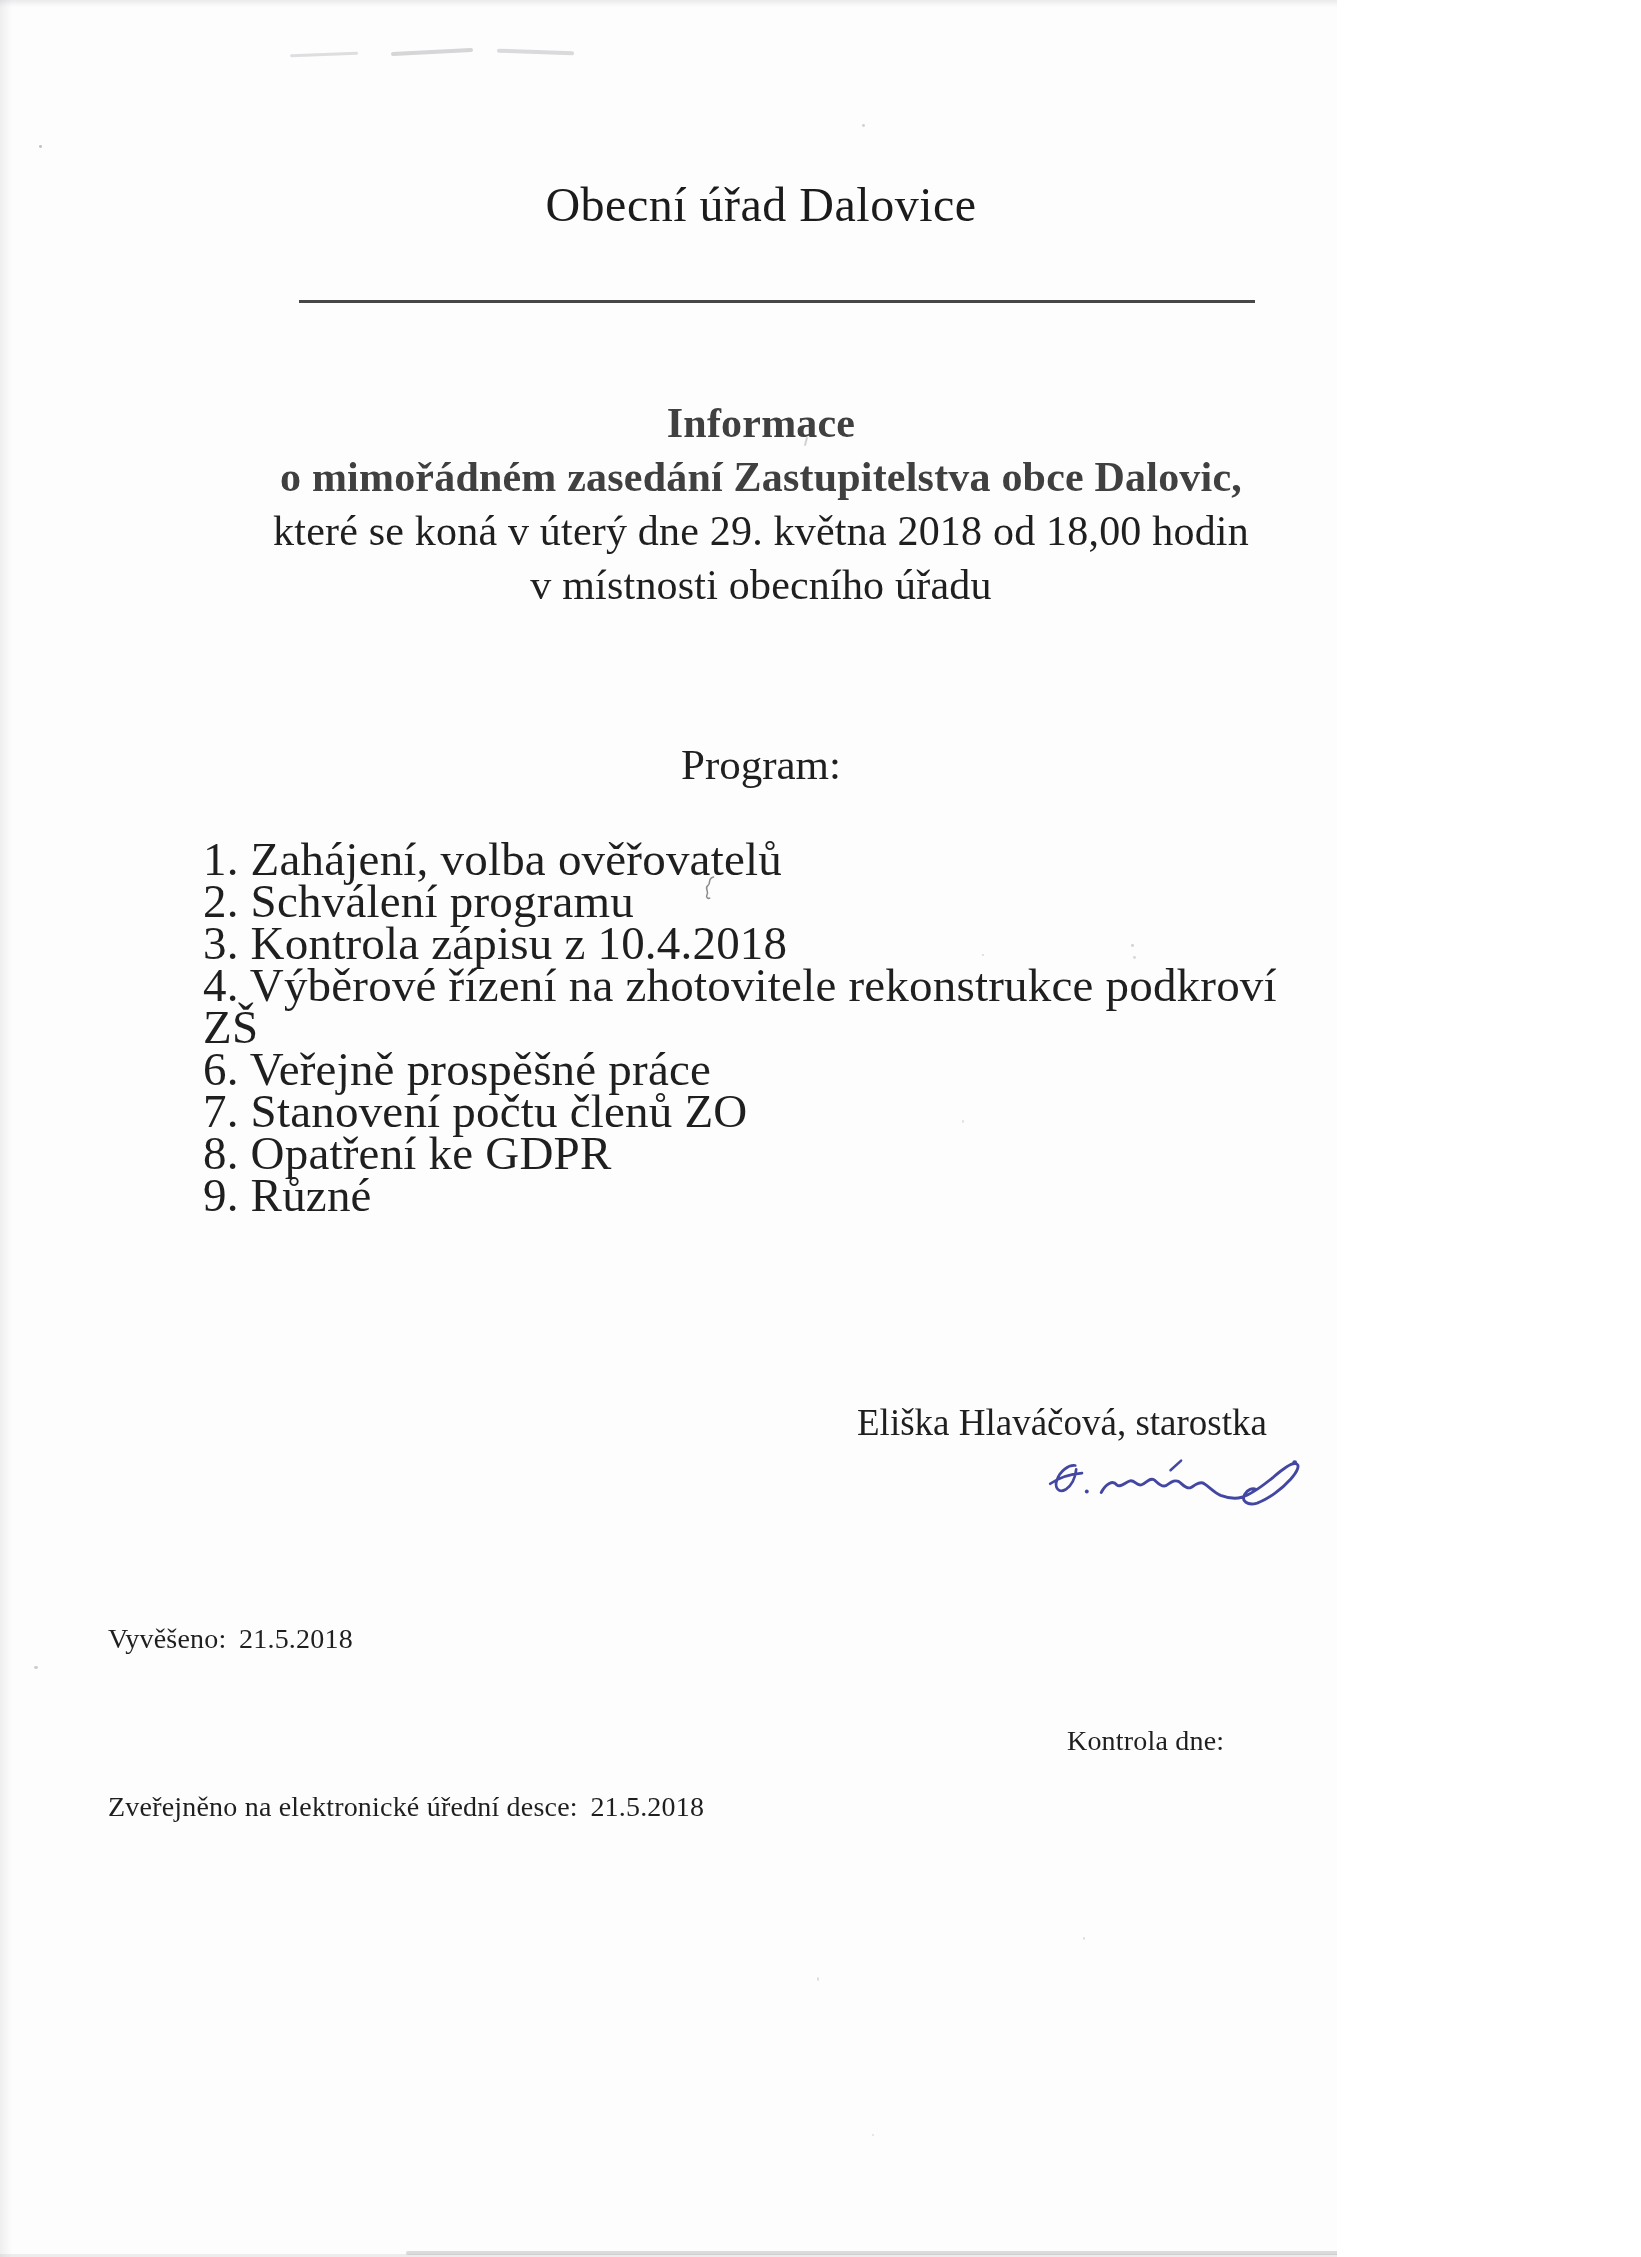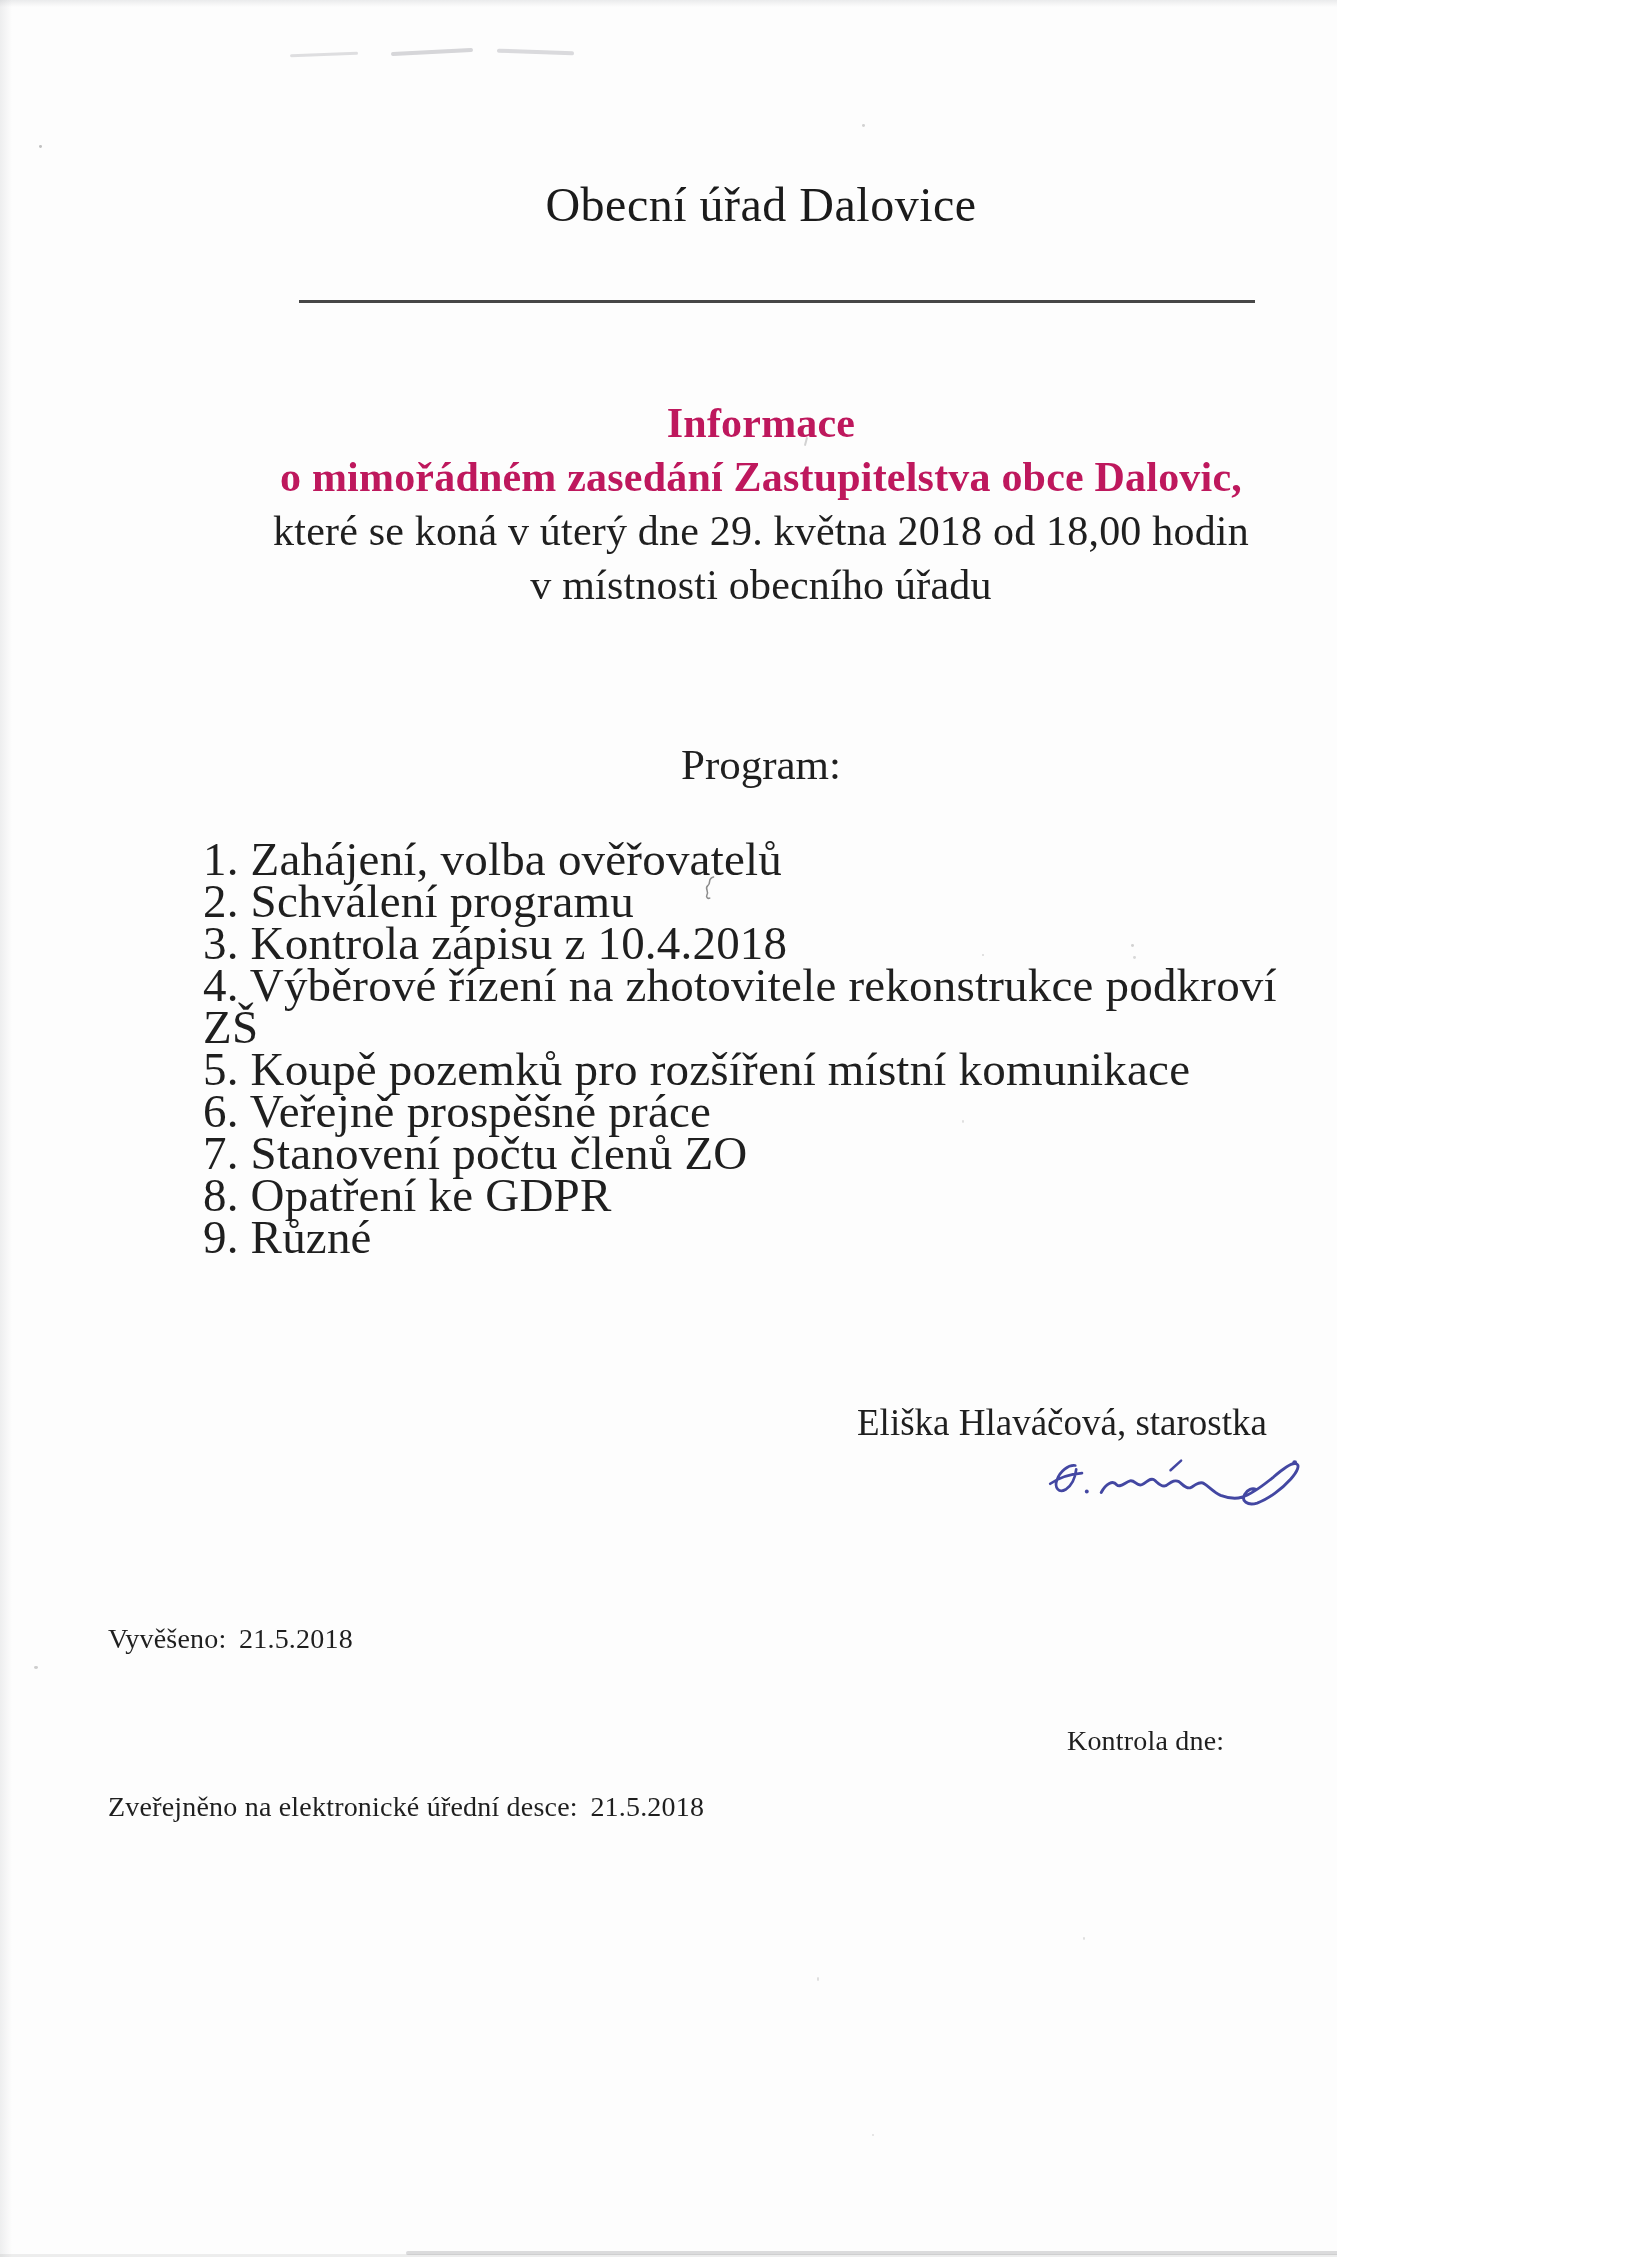--- a/index.html
+++ b/index.html
@@ -43,21 +43,21 @@
   .rule {
     position: absolute; left: 299px; top: 300px; width: 956px; height: 2.9px;
     background: #2e2e2e; opacity: 0.88;
   }
   .heading-block {
     top: 396px;
     font-size: 42px;
     line-height: 54px;
     letter-spacing: 0.2px;
   }
-  .heading-block .bold { font-weight: bold; color: #be185d; }
+  .heading-block .bold { font-weight: bold; color: #404040; }
   .program-label {
     top: 738px;
     font-size: 43px;
     line-height: 54px;
   }
   .agenda {
     position: absolute; left: 203px; top: 838px;
     font-size: 47px; line-height: 42px; letter-spacing: 0.2px;
   }
   .signer {
@@ -115,21 +115,20 @@
     <div>v místnosti obecního úřadu</div>
   </div>
 
   <div class="center-wrap program-label">Program:</div>
 
   <div class="agenda">
     <div>1. Zahájení, volba ověřovatelů</div>
     <div>2. Schválení programu</div>
     <div>3. Kontrola zápisu z 10.4.2018</div>
     <div>4. Výběrové řízení na zhotovitele rekonstrukce podkroví ZŠ</div>
-    <div>5. Koupě pozemků pro rozšíření místní komunikace</div>
     <div>6. Veřejně prospěšné práce</div>
     <div>7. Stanovení počtu členů ZO</div>
     <div>8. Opatření ke GDPR</div>
     <div>9. Různé</div>
   </div>
 
   <div class="signer">Eliška Hlaváčová, starostka</div>
 
   <svg class="signature-svg" width="290" height="77" viewBox="0 0 300 80" fill="none">
     <path d="M 37 14 C 30 13 21 20 18 29 C 15 37 20 43 27 39 C 33 35 37 27 38 18 M 11 33 C 21 26 32 23 44 22" stroke-width="2.8" stroke-linecap="round" stroke-linejoin="round" stroke="#4347a2"></path>

